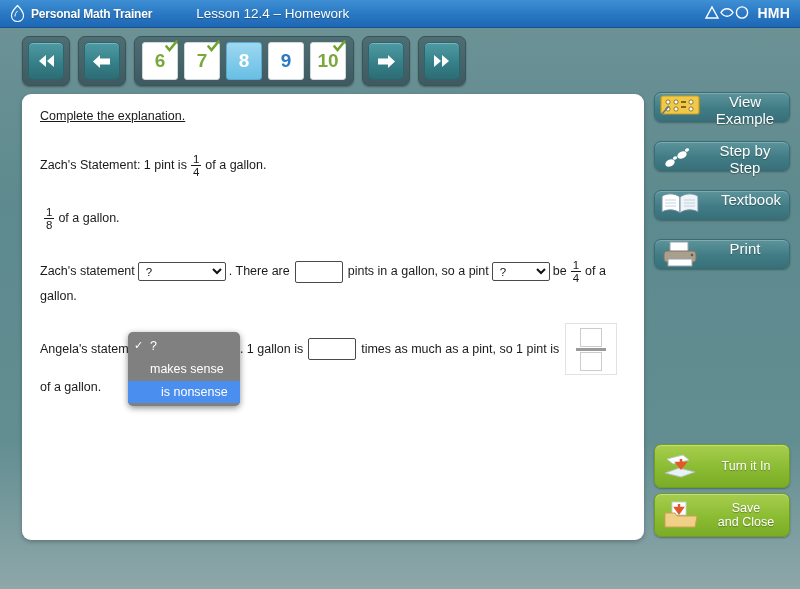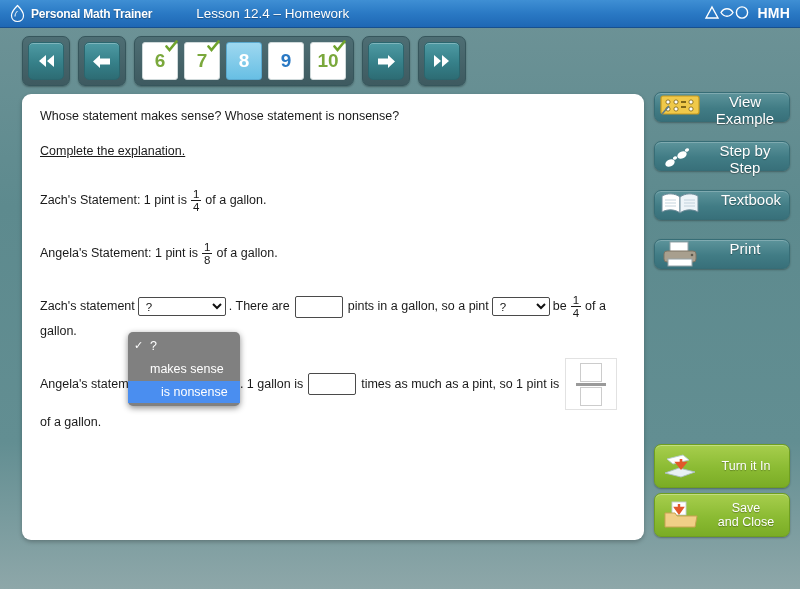--- a/index.html
+++ b/index.html
@@ -254,34 +254,32 @@
       <svg width="22" height="16" viewBox="0 0 22 16">
         <path d="M3 2 L10 8 L3 14 Z" fill="#ffffff"></path>
         <path d="M11 2 L18 8 L11 14 Z" fill="#ffffff"></path>
       </svg>
     </div>
   </div>
 </div>
 
 <div id="panel">
 
-  <p class="qline">Whose statement makes sense? Whose statement is nonsense?</p>
   <p class="qline tight">Complete the explanation.</p>
 
   <div class="stmt">
     <span>Zach's Statement: 1 pint is</span>
     <span class="frac">
       <span class="num">1</span>
       <span class="den">4</span>
     </span>
     <span>of a gallon.</span>
   </div>
 
   <div class="stmt">
-    <span>Angela's Statement: 1 pint is</span>
     <span class="frac">
       <span class="num">1</span>
       <span class="den">8</span>
     </span>
     <span>of a gallon.</span>
   </div>
 
   <div class="frow" style="margin-bottom:14px;">
     <span>Zach's statement</span>
     <select class="ddl wide">

